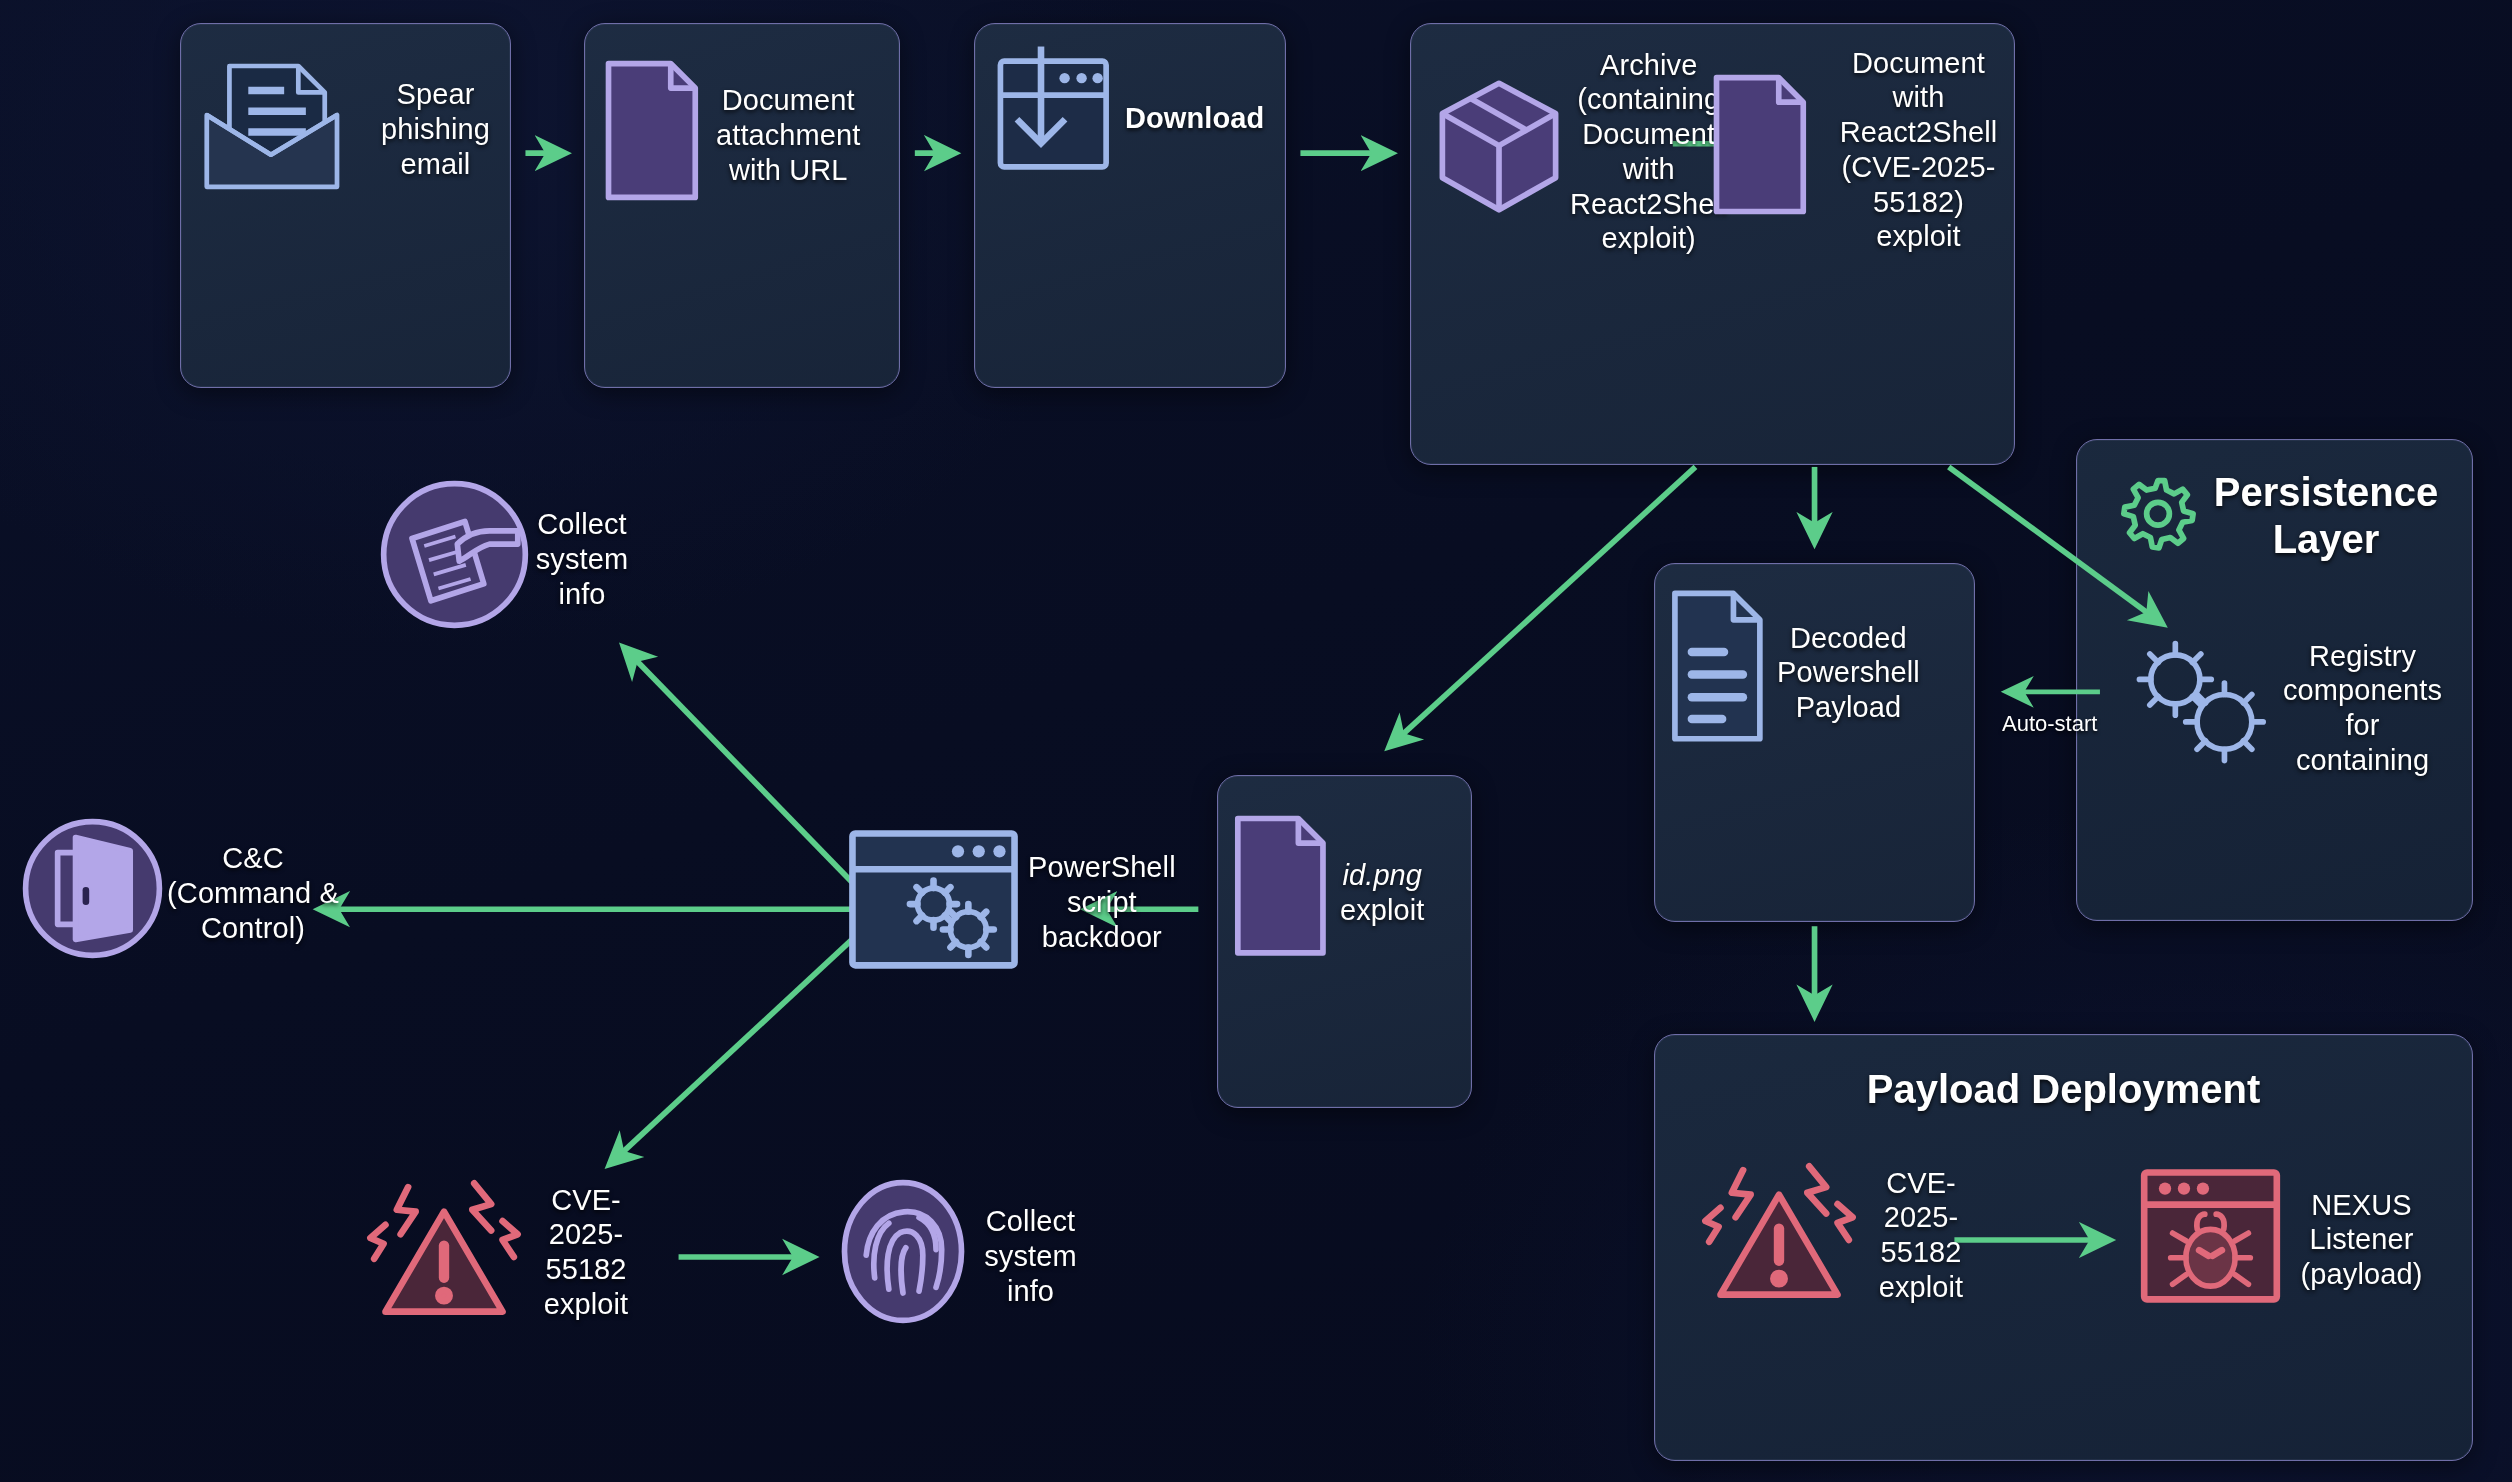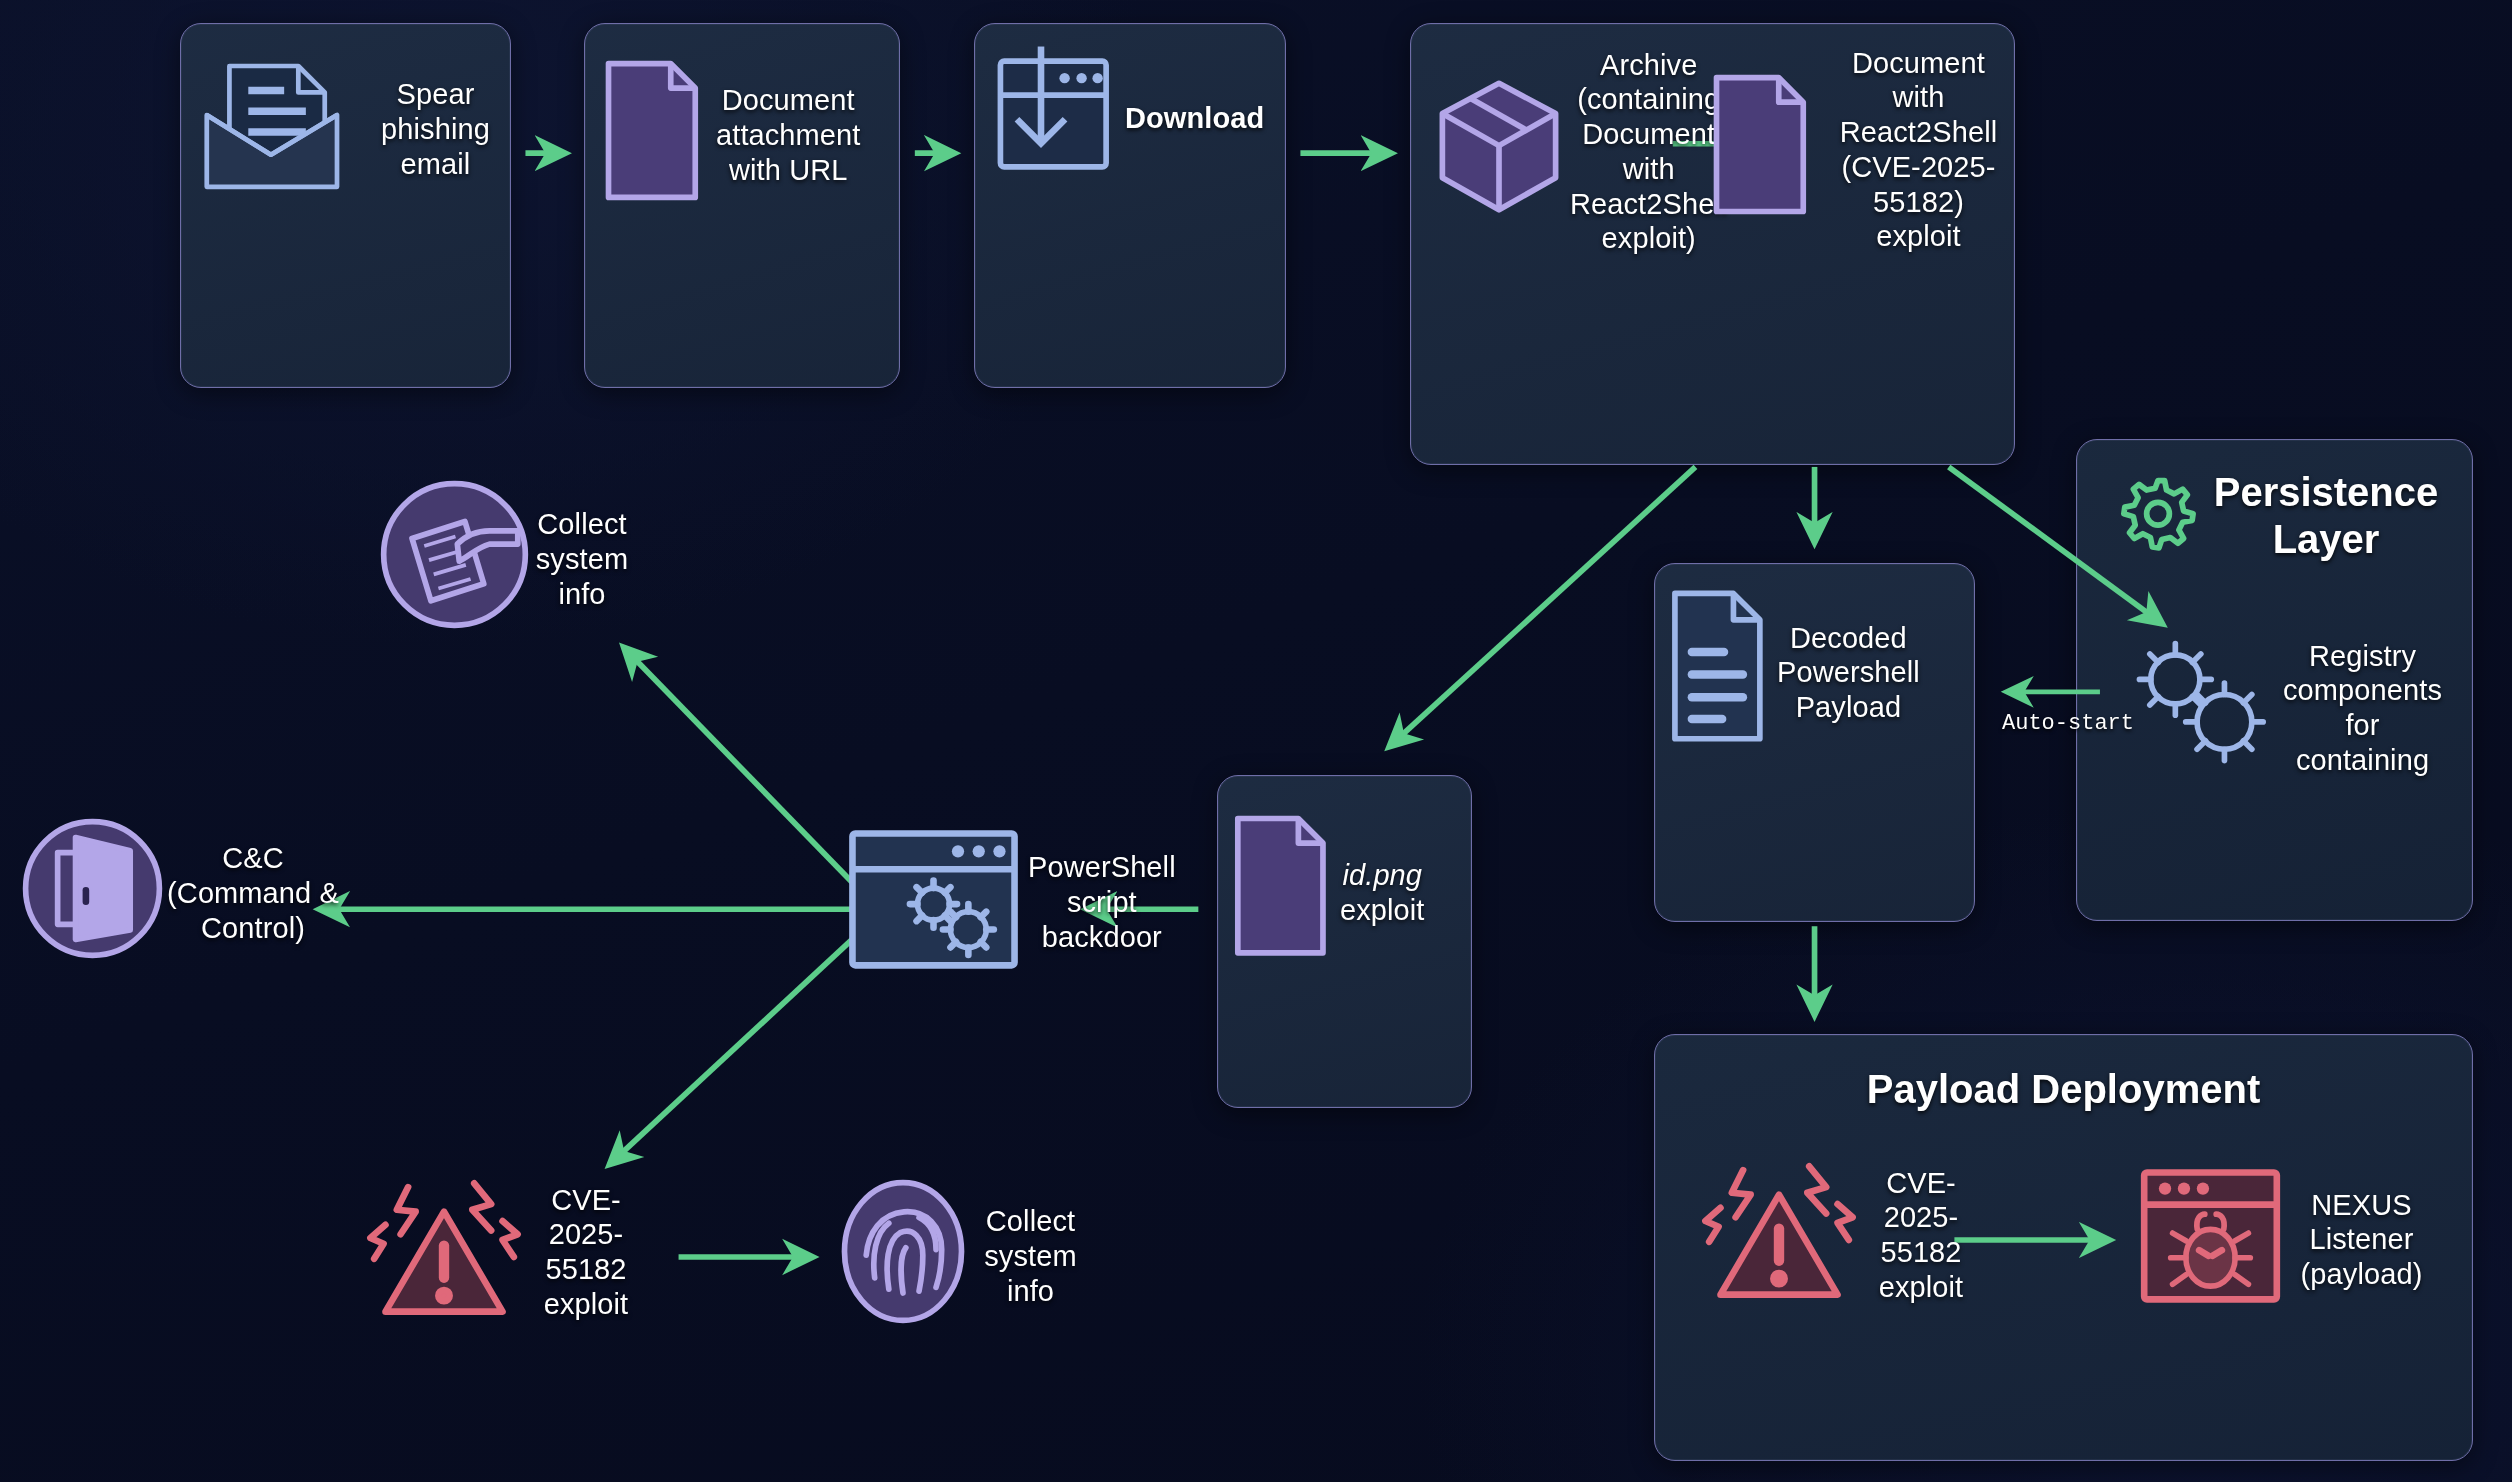--- a/index.html
+++ b/index.html
@@ -367,21 +367,21 @@
           <line x1="89" y1="124" x2="98" y2="115"></line>
             <line x1="138" y1="75" x2="147" y2="66"></line>
         </g>
       </svg>
     </span>
     <span class="lbl">Registry
 components
 for containing</span>
   </div>
 
-  <div class="edgelabel" style="left:2002px;top:711px;font-family:Liberation Mono, monospace;">Auto-start</div>
+  <div class="edgelabel" style="left:2002px;top:711px;">Auto-start</div>
 
   <div class="grp-title" style="left:1654px;top:1066px;width:819px;">Payload Deployment</div>
 
   <div class="node" style="left:1694px;top:1155px;width:284px;">
     <span class="svgwrap">
       <svg width="170" height="151" viewBox="0 0 180 160">
         <g stroke="#e0697a" stroke-width="7" fill="none" stroke-linejoin="round" stroke-linecap="round">
           <path d="M90,42 L152,148 L28,148 Z" fill="#4a2639"></path>
           <line x1="90" y1="78" x2="90" y2="112" stroke-width="11"></line>
           <circle cx="90" cy="131" r="6" fill="#e0697a"></circle>

